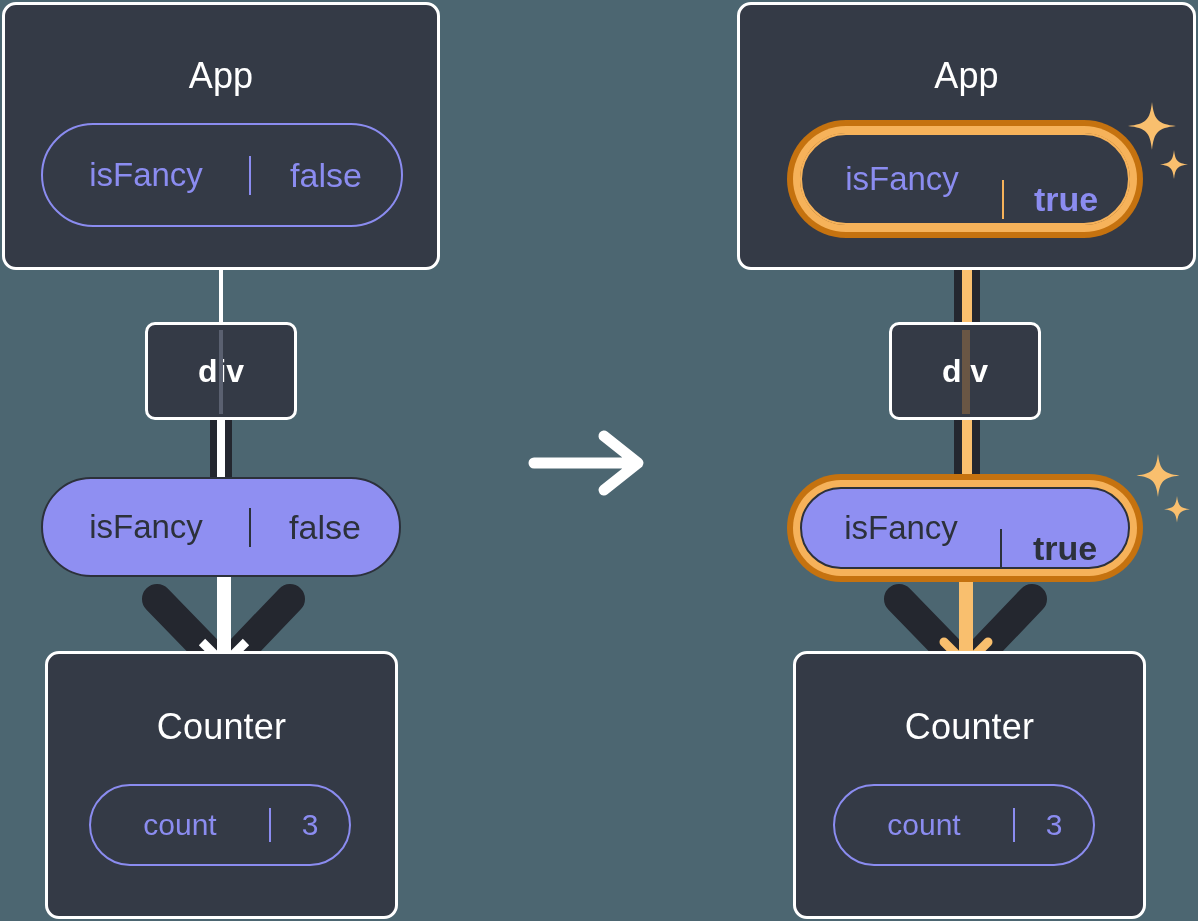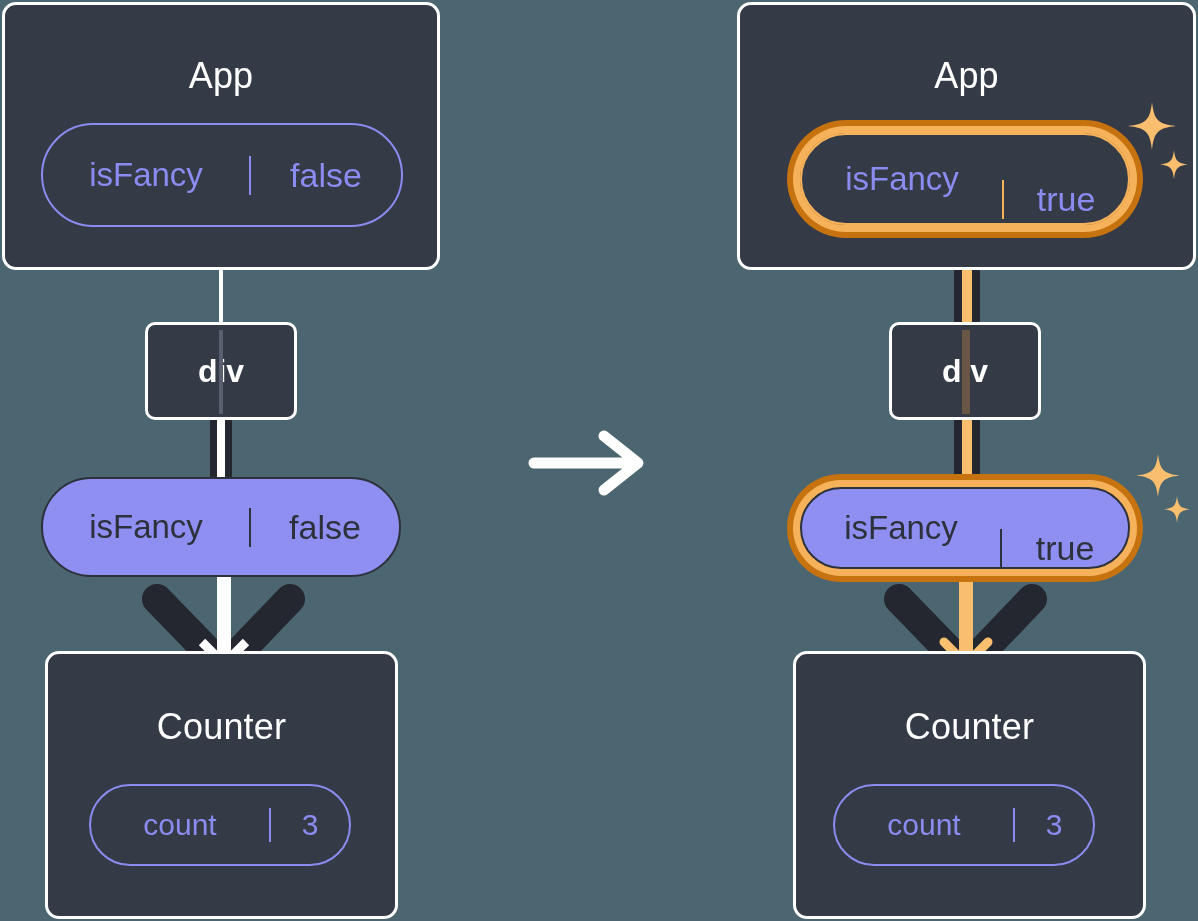--- a/index.html
+++ b/index.html
@@ -98,21 +98,21 @@
   }
   .pill-filled .pill-name,
   .pill-filled .pill-val {
     color: #2c313b;
   }
   .pill-filled .pill-val {
     border-left: 2px solid #2c313b;
   }
   .pill-name { font-size: 33px; font-weight: 400; }
   .pill-val  { font-size: 34px; font-weight: 400; }
-  .pill .bold { font-weight: 400; margin-top: 40px; }
+  .pill .bold { font-weight: 700; margin-top: 40px; }
 
   
   .pill-hl {
     box-shadow:
       0 0 0 7px #f6b25a,
       0 0 0 13px #c5720f;
   }
   .pill-hl.pill-outline {
     border-color: #f6b25a;
   }

